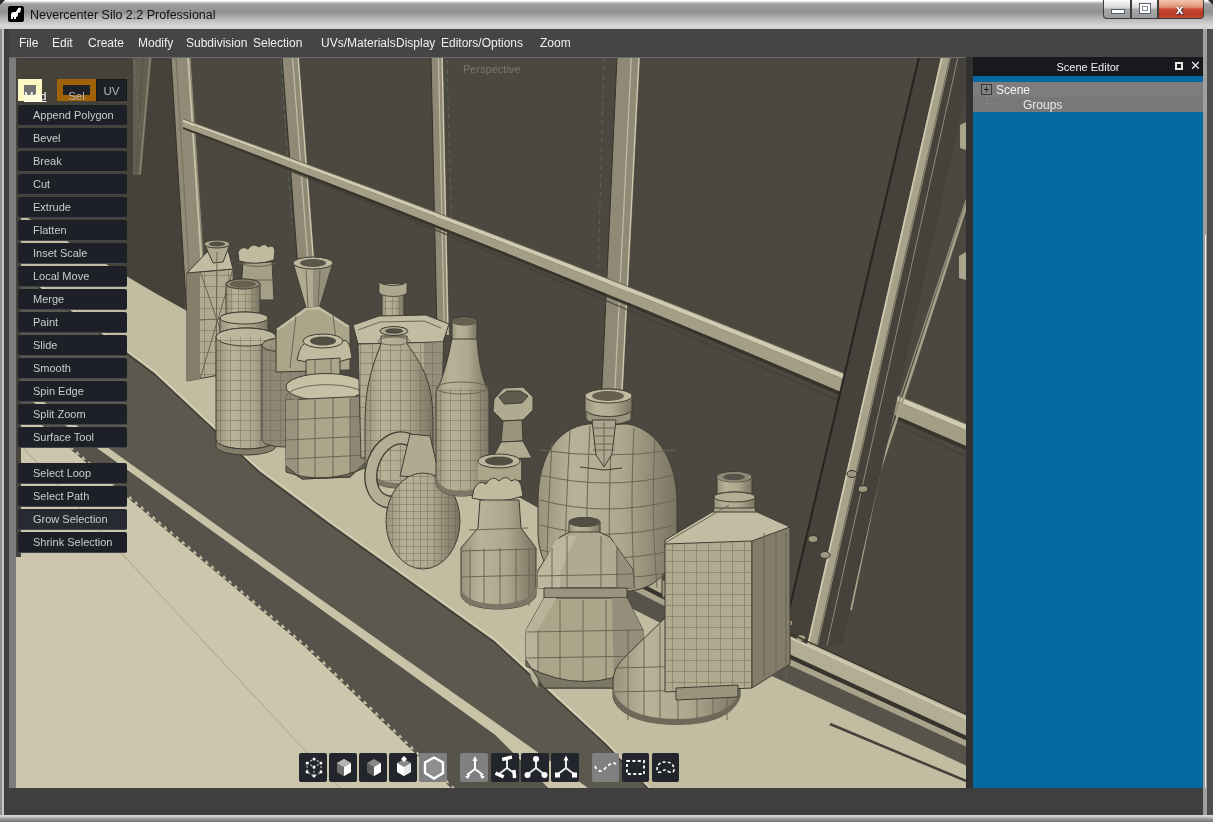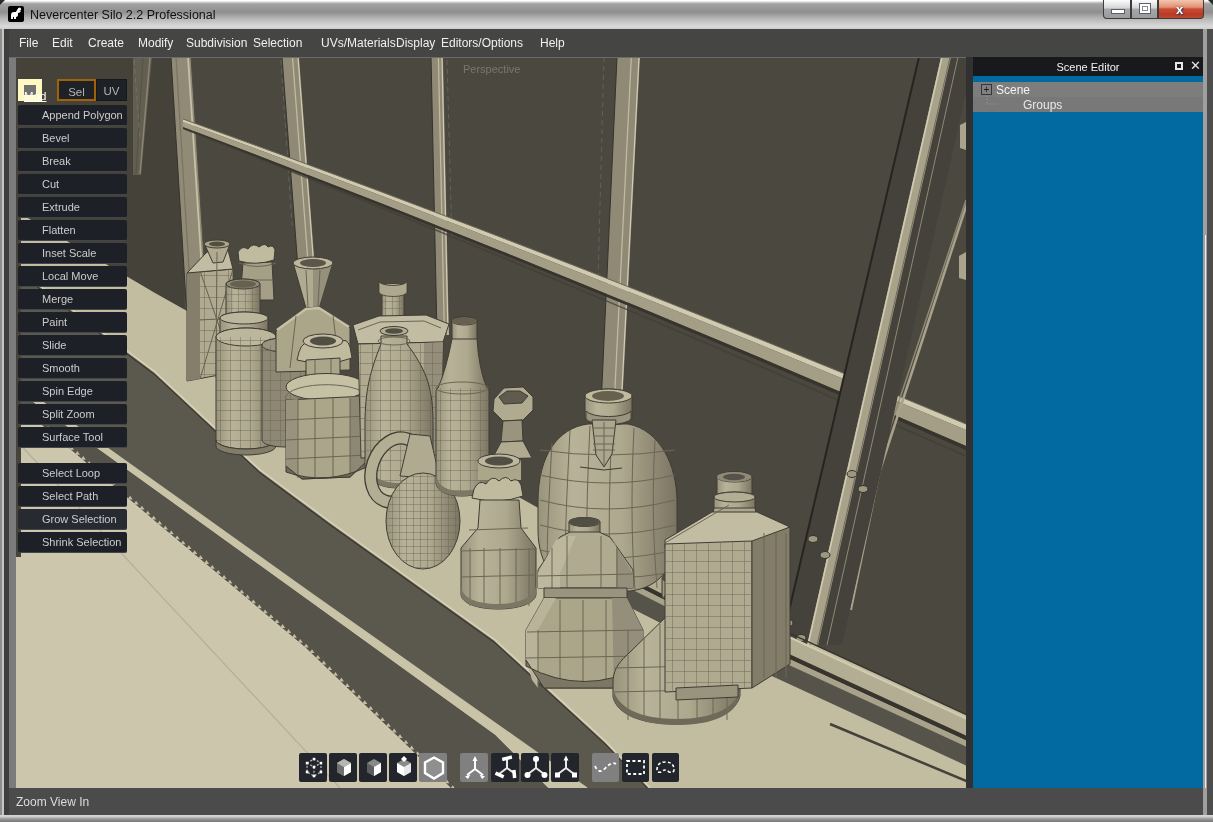--- a/index.html
+++ b/index.html
@@ -53,25 +53,25 @@
 #statusbar { left:9px; top:788px; width:1194px; height:27px; background:#4b4b4b; color:#dcdcdc; font-size:12px; }
 #statusbar span { position:absolute; left:7px; top:7px; }
 #bottomborder { left:0; top:815px; width:1213px; height:7px;
   background:linear-gradient(#d8d8d8 0%, #cccccc 25%, #9a9a9a 55%, #757575 100%); }
 
 
 #leftpanel { left:18px; top:79px; width:109px; }
 .tabrow { position:relative; height:22px; }
 .tab { position:absolute; top:0; height:22px; font-size:11.5px; text-align:center; line-height:22px; }
 #tab-mod { left:0; width:24px; background:#707070; color:#fff; border:6px solid #fef9c3;text-decoration:underline; }
-#tab-sel { left:39px; width:39px; background:#1e2126; color:#b4b4b4; border:2px solid #a16207; }
+#tab-sel { left:39px; width:39px; background:#1e2126; color:#b4b4b4; border:6px solid #a16207; }
 #tab-uv  { left:78px; width:31px; background:#1e2126; color:#b4b4b4; border:1px solid #15171b; }
 .pbtn { position:relative; width:109px; height:21px; margin-top:2px; background:#1d2026;
   border-radius:2px; border-bottom:1px solid #42464d; color:#cccccc; font-size:11px;
-  line-height:20px; padding-left:24px; }
+  line-height:20px; padding-left:15px; }
 .pgap { height:13px; }
 .pbtn.lit { background:#272b31; }
 
 
 .tbtn { position:absolute; top:753px; width:28px; height:29px; background:#22252b; border-radius:2px; }
 .tbtn.on { background:#808080; }
 .tbtn svg { position:absolute; left:0; top:0; }
 
 
 #sceneeditor { left:973px; top:57px; width:230px; height:731px; background:#0369a1; }
@@ -387,21 +387,21 @@
   <div class="abs" id="menubar">
     <span style="left:15px">File</span>
     <span style="left:48px">Edit</span>
     <span style="left:84px">Create</span>
     <span style="left:134px">Modify</span>
     <span style="left:182px">Subdivision</span>
     <span style="left:249px">Selection</span>
     <span style="left:317px">UVs/Materials</span>
     <span style="left:392px">Display</span>
     <span style="left:437px">Editors/Options</span>
-    <span style="left:536px">Help</span>
+    <span style="left:536px">Zoom</span>
   </div>
   <div class="abs" id="bl1"></div>
     <div class="abs" id="bl2"></div>
     <div class="abs" id="bl3"></div>
   <div class="abs" id="br1"></div>
     <div class="abs" id="br2"></div>
     <div class="abs" id="br-glint"></div>
   <div class="abs" id="leftstrip"></div>
   <div class="abs" id="topline"></div>
 
@@ -531,18 +531,15 @@
     <div id="se-max"></div>
     <div id="se-close">✕</div>
     <div id="se-exp">+</div>
     <div class="se-txt" style="left:23px; top:26px;">Scene</div>
     <div class="se-txt" style="left:30px; top:41px; color:#e9e9e9;margin-left:20px;">Groups</div>
     <svg style="position:absolute; left:0; top:0;" width="40" height="60" viewBox="0 0 40 60">
       <path d="M14,39 V47 M14,47 H24" stroke="#9a9a9a" stroke-width="1" stroke-dasharray="1,2" fill="none"></path>
     </svg>
   </div>
 
-  <div class="abs" id="statusbar">
-      <span>Zoom View In</span>
-    </div>
   <div class="abs" id="bottomborder"></div>
 
 </div>
 
 </body></html>

